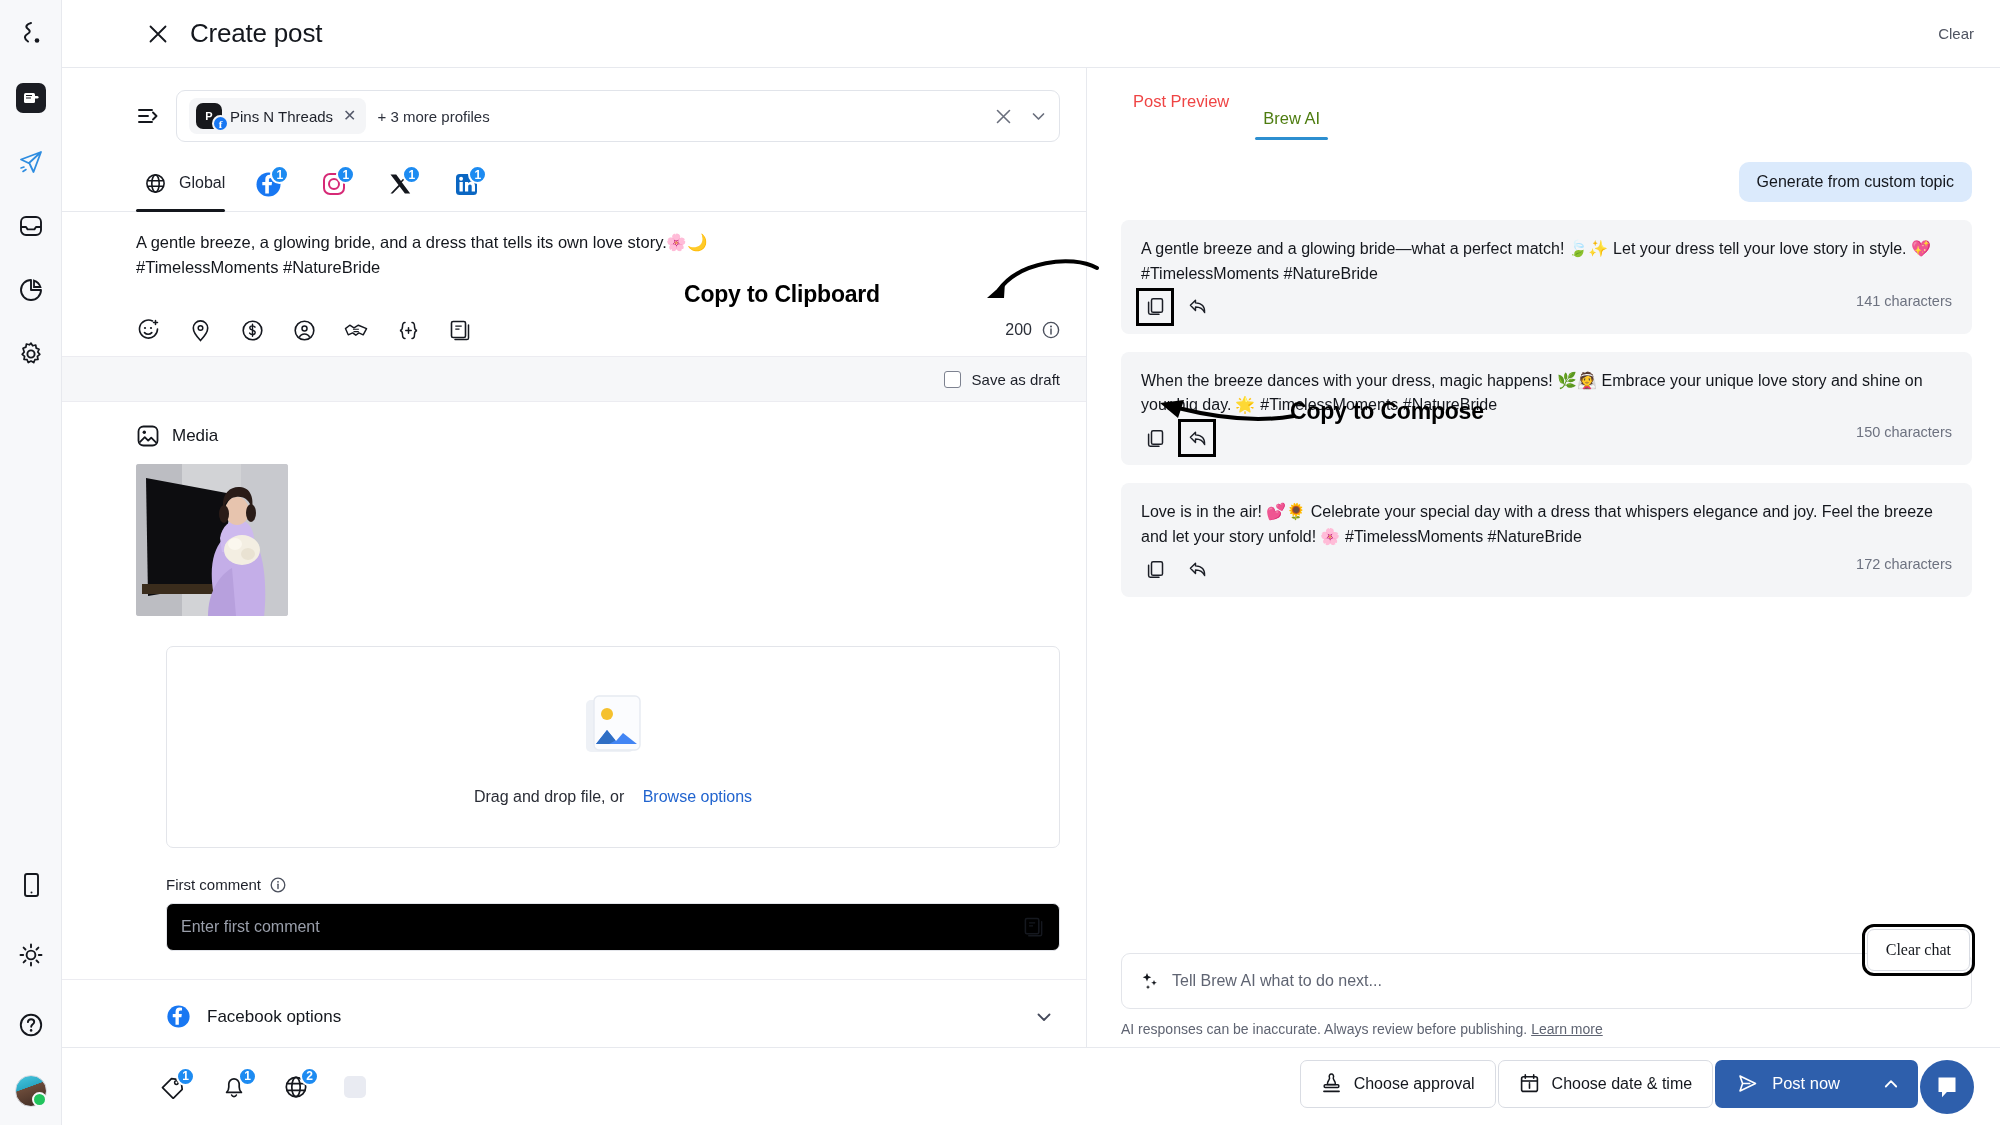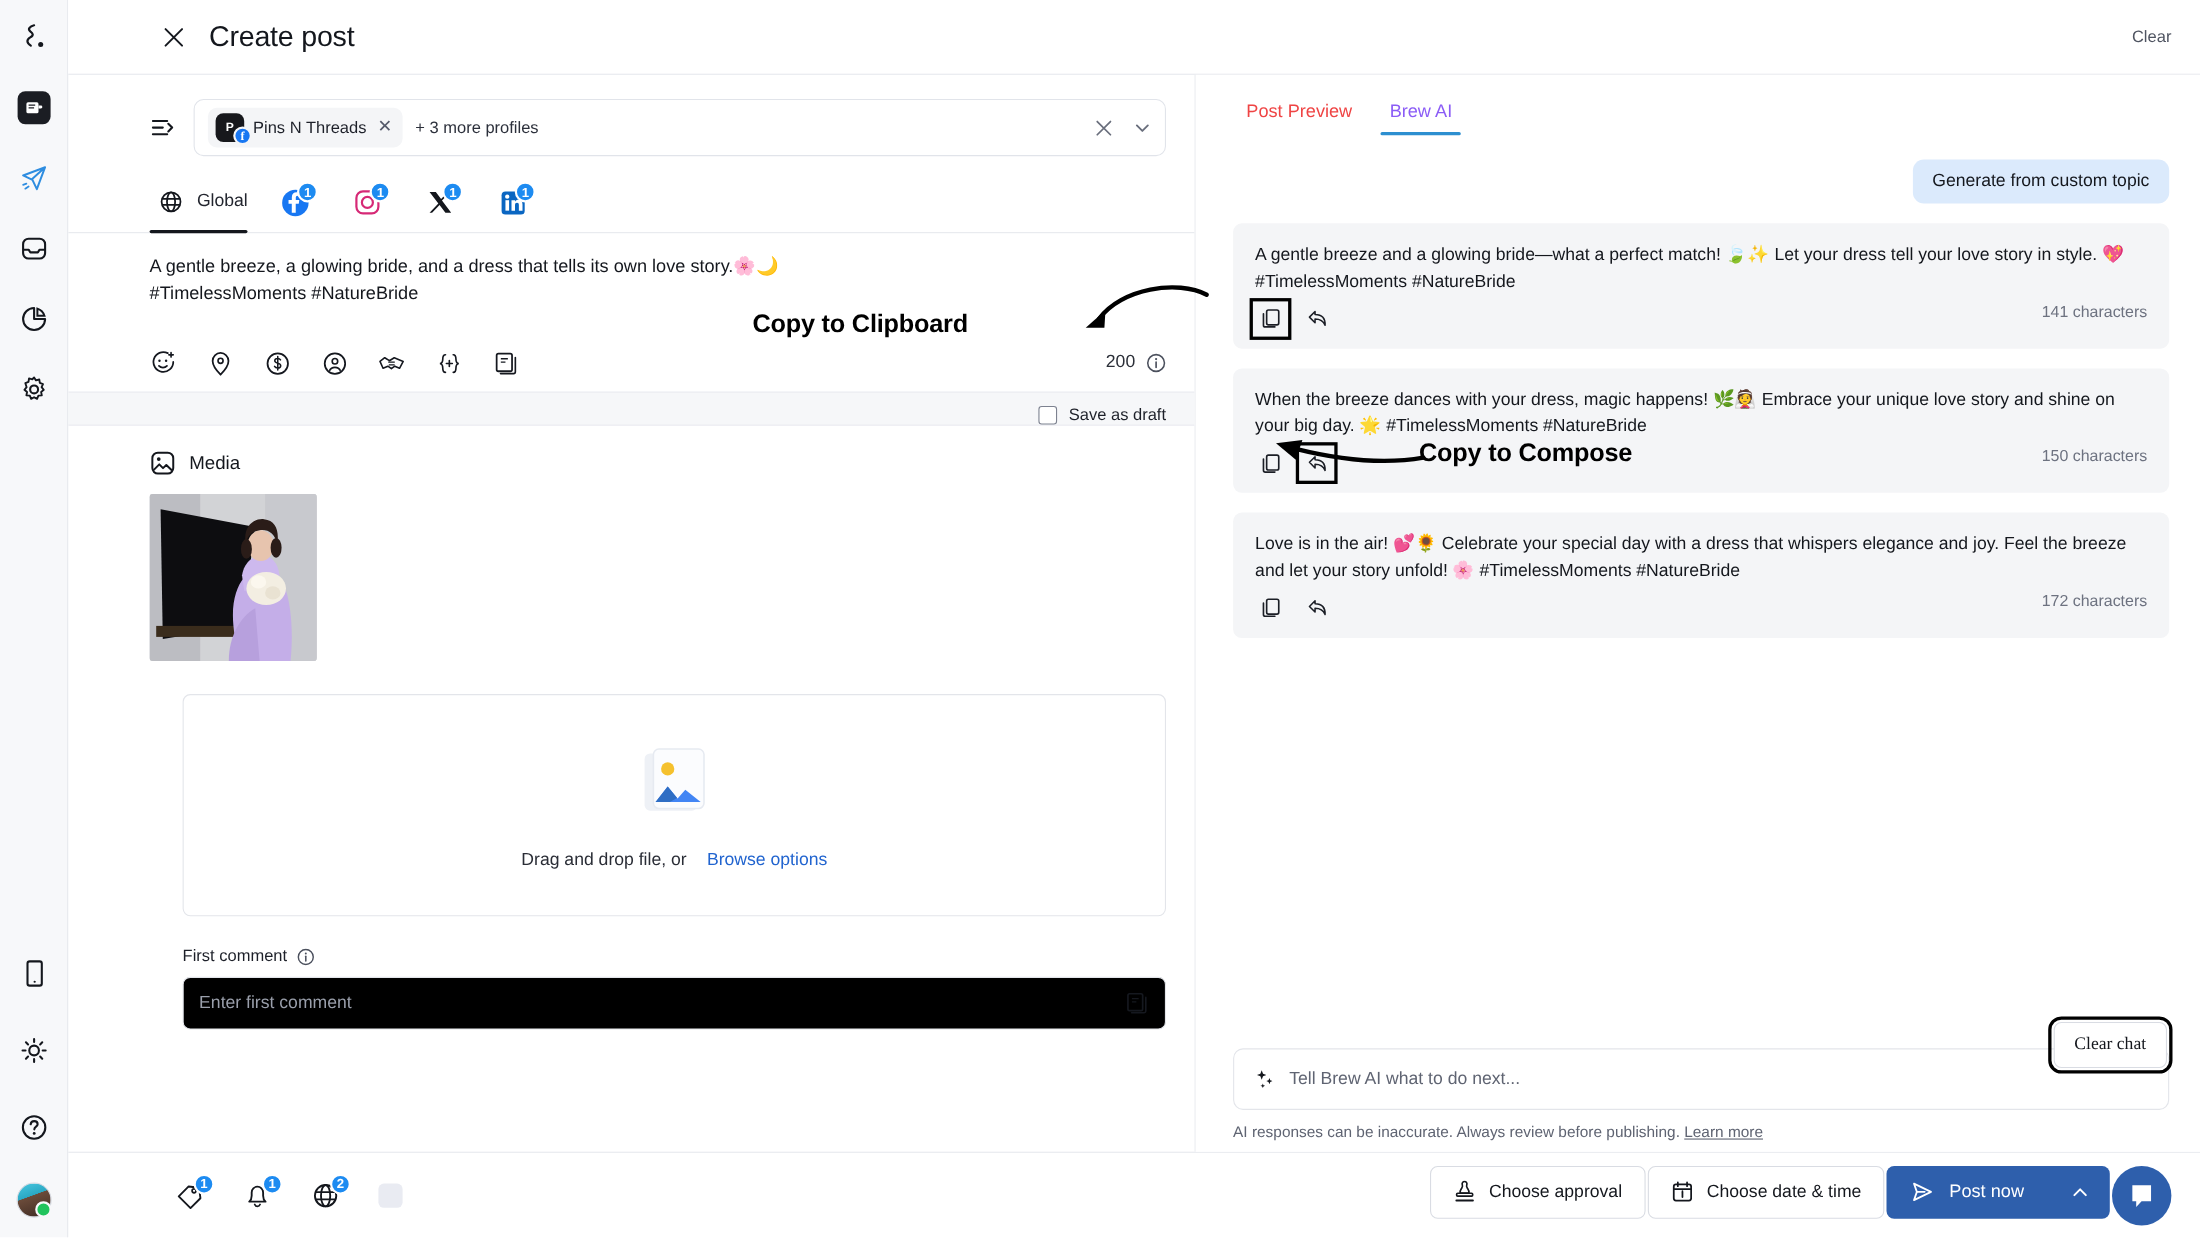--- a/index.html
+++ b/index.html
@@ -137,21 +137,21 @@
 
   .fmt-row {
     display: flex; align-items: center; gap: 28px;
     padding: 14px 26px 14px 74px;
   }
   .fmt-ico { width: 24px; height: 24px; color: #15181f; cursor: pointer; display: flex; align-items: center; justify-content: center; }
   .char-zone { margin-left: auto; display: flex; align-items: center; gap: 10px; font-size: 16px; color: #2b2f38; }
 
   .draft-row {
     background: #f6f7f9; border-top: 1px solid #ececf1; border-bottom: 1px solid #ececf1;
-    height: 31px; display: flex; align-items: flex-end; justify-content: flex-end;
+    height: 46px; display: flex; align-items: center; justify-content: flex-end;
     padding: 0 26px;
   }
   .cbx { width: 17px; height: 17px; border: 1.6px solid #7d8290; border-radius: 3px; background: #fff; cursor: pointer; }
   .draft-label { font-size: 15px; color: #1d2029; margin-left: 11px; }
 
   .media-sec { padding: 22px 26px 0 74px; }
   .media-head { display: flex; align-items: center; gap: 12px; margin-bottom: 16px; }
   .media-head .t { font-size: 17px; color: #14171d; }
   .thumb {
     width: 152px; height: 152px; border-radius: 3px; overflow: hidden;
@@ -180,21 +180,21 @@
     margin-top: 28px; border-top: 1px solid #ececf1;
     padding: 24px 32px 24px 104px; display: flex; align-items: center; gap: 16px;
   }
   .fb-options .t { font-size: 17px; color: #14171d; }
   .chev { margin-left: auto; color: #44495a; }
 
   
   .right-col { flex: 1; display: flex; flex-direction: column; min-width: 0; background: #fff; position: relative; }
   .r-tabs { display: flex; gap: 10px; padding: 24px 0 0 34px; }
   .r-tab { font-size: 16.5px; color: #ef4444; padding: 0 12px 12px 12px; cursor: pointer; position: relative; }
-  .r-tab.active { color: #8b5cf6; }
+  .r-tab.active { color: #4d7c0f; margin-top: 17px; }
   .r-tab.active::after {
     content: ""; position: absolute; left: 4px; right: 4px; bottom: 0; height: 3px;
     background: #2d8fd0; border-radius: 2px;
   }
   .r-body { flex: 1; padding: 22px 28px 0 34px; overflow: hidden; }
 
   .prompt-pill {
     margin-left: auto; width: max-content;
     background: #dbeafc; color: #14171d;
     border-radius: 10px; padding: 11px 18px; font-size: 16px;
@@ -576,20 +576,34 @@
               <span class="fc-ico">
                 <svg width="22" height="22" viewBox="0 0 23 23">
                     <rect x="2.5" y="2.5" width="14" height="16" rx="1.6" stroke="#15181f" stroke-width="1.6" fill="none"></rect>
                     <path d="M19.5 6v13a1.6 1.6 0 01-1.6 1.6H6" stroke="#15181f" stroke-width="1.5" fill="none" stroke-linecap="round"></path>
                     <path d="M6.3 7.2h6.4M6.3 10.2h4.2" stroke="#15181f" stroke-width="1.3"></path>
                   </svg>
               </span>
             </div>
           </div>
 
+          <div class="fb-options">
+            <span>
+              <svg width="25" height="25" viewBox="0 0 27 27">
+                  <circle cx="13.5" cy="13.5" r="12" fill="#1877f2"></circle>
+                  <path d="M16.6 14.3l.5-3.4h-3.2V8.7c0-.9.45-1.8 1.9-1.8h1.5V4a18 18 0 00-2.6-.23c-2.7 0-4.4 1.6-4.4 4.56v2.58H7.3v3.4h2.95v8.2h3.6v-8.2h2.72z" fill="#fff"></path>
+                </svg>
+            </span>
+            <span class="t">Facebook options</span>
+            <span class="chev">
+              <svg width="20" height="20" viewBox="0 0 20 20">
+                  <path d="M4.5 7.5l5.5 5.5 5.5-5.5" stroke="#44495a" stroke-width="1.8" fill="none" stroke-linecap="round" stroke-linejoin="round"></path>
+                </svg>
+            </span>
+          </div>
 
         </div>
       </div>
 
       <div class="right-col">
         <div class="r-tabs">
           <div class="r-tab">Post Preview</div>
           <div class="r-tab active">Brew AI</div>
         </div>
 

